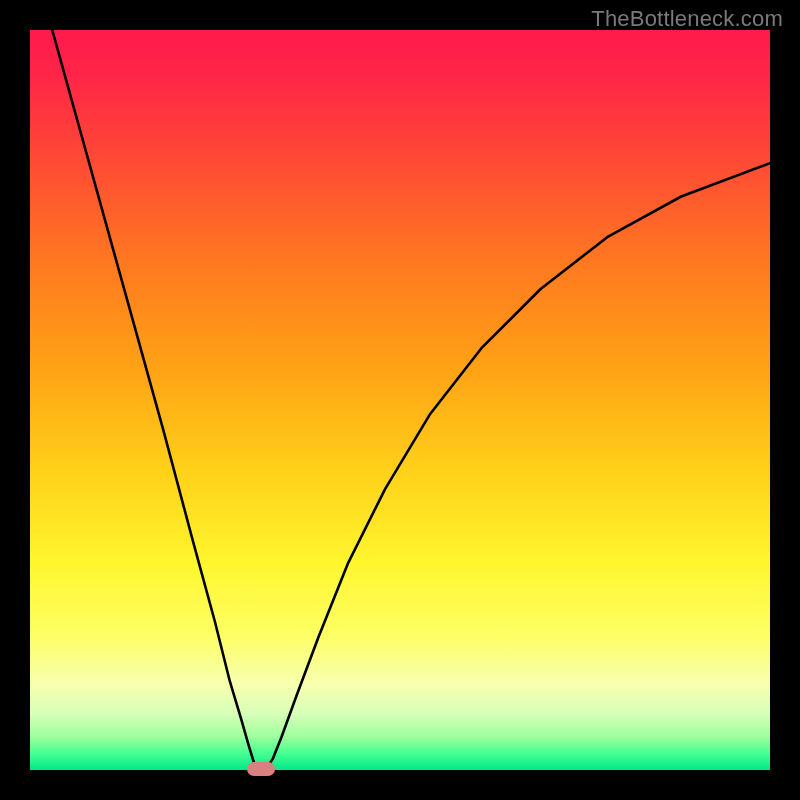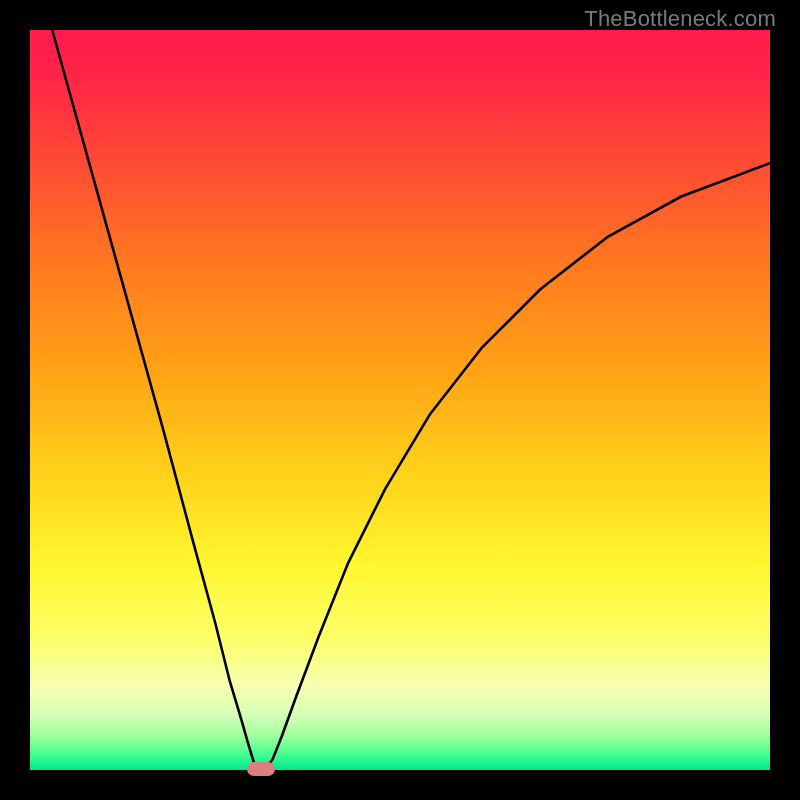--- a/index.html
+++ b/index.html
@@ -29,21 +29,21 @@
   .gradient {
     position: absolute;
     top: 0;
     left: 0;
     width: 100%;
     height: 100%;
   }
   .watermark {
     position: absolute;
     top: 6px;
-    right: 24px;
+    right: 17px;
     color: #7a7a7a;
     font-size: 22px;
     font-weight: 500;
     letter-spacing: 0.2px;
     font-family: Arial, Helvetica, sans-serif;
   }
   .curve-svg {
     position: absolute;
     top: 0;
     left: 0;

